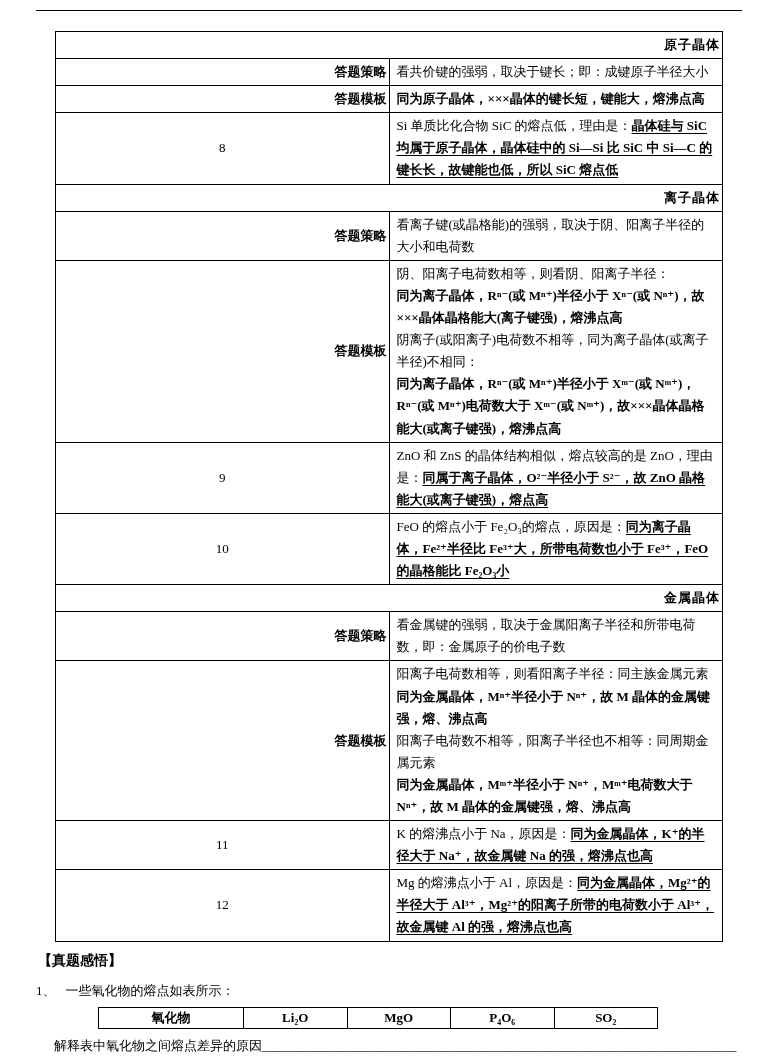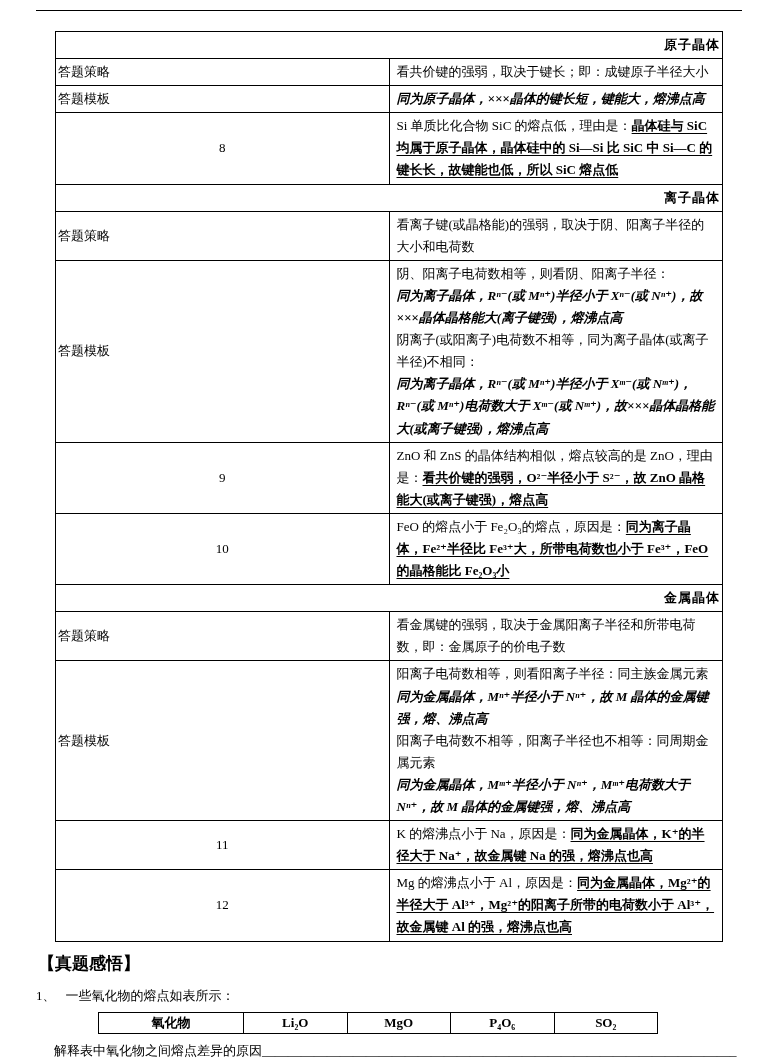--- a/index.html
+++ b/index.html
@@ -10,28 +10,28 @@
     color:#000;
     font-size:13px;
   }
   .page { width:778px; height:1064px; padding:10px 36px 0 36px; overflow:hidden; }
   .top-rule { border-top:1.5px solid #000; margin:0 0 20px 0; }
 
   
   .main-table { border-collapse:collapse; margin-left:19px; width:668px; table-layout:fixed; }
   .main-table td { border:1px solid #000; padding:2px 7px; line-height:1.7; vertical-align:middle; }
   .main-table td.sec-title { text-align:right; font-weight:bold; padding:2px; letter-spacing:1px; }
-  .main-table td.lbl { width:58px; text-align:left; font-weight:normal; padding:2px 2px;margin-top:8px; }
+  .main-table td.lbl { width:58px; text-align:right; font-weight:bold; padding:2px 2px;margin-top:8px; }
   .main-table td.num { width:58px; text-align:center; }
-  .em { font-weight:bold;font-style:italic; }
+  .em { font-weight:bold; }
   .ans { font-weight:bold; text-decoration:underline; text-underline-offset:3px; }
   .tpl-line { line-height:1.7; }
 
   
-  .qa-header { font-weight:bold; font-size:17px; margin:10px 0 4px 2px; }
+  .qa-header { font-weight:bold; font-size:14px; margin:10px 0 4px 2px; }
   .q { padding-left:36px; text-indent:-36px; line-height:1.95; margin-top:8px; word-break:break-all; }
   .q-sub { margin-left:18px; line-height:1.95; word-break:break-all; margin-top:2px; }
   .qnum { display:inline; margin-right:10px; }
   .blank { letter-spacing:0; }
 
   
   .oxide-table { border-collapse:collapse; margin:4px 0 4px 62px; width:560px; table-layout:fixed; }
   .oxide-table td { border:1px solid #000; text-align:center; height:21px; padding:1px 4px;font-weight:bold; }
   .oxide-table td.first { width:145px; }
 </style>
@@ -72,21 +72,21 @@
         <td class="lbl">答题模板</td>
         <td>
           <div class="tpl-line">阴、阳离子电荷数相等，则看阴、阳离子半径：</div>
           <div class="tpl-line em">同为离子晶体，Rⁿ⁻(或 Mⁿ⁺)半径小于 Xⁿ⁻(或 Nⁿ⁺)，故×××晶体晶格能大(离子键强)，熔沸点高</div>
           <div class="tpl-line">阴离子(或阳离子)电荷数不相等，同为离子晶体(或离子半径)不相同：</div>
           <div class="tpl-line em">同为离子晶体，Rⁿ⁻(或 Mⁿ⁺)半径小于 Xᵐ⁻(或 Nᵐ⁺)，Rⁿ⁻(或 Mⁿ⁺)电荷数大于 Xᵐ⁻(或 Nᵐ⁺)，故×××晶体晶格能大(或离子键强)，熔沸点高</div>
         </td>
       </tr>
       <tr>
         <td class="num">9</td>
-        <td><span>ZnO 和 ZnS 的晶体结构相似，熔点较高的是 ZnO，理由是：</span><span class="ans">看共价键的强弱，O²⁻半径小于 S²⁻，故 ZnO 晶格能大(或离子键强)，熔点高</span></td>
+        <td><span>ZnO 和 ZnS 的晶体结构相似，熔点较高的是 ZnO，理由是：</span><span class="ans">同属于离子晶体，O²⁻半径小于 S²⁻，故 ZnO 晶格能大(或离子键强)，熔点高</span></td>
       </tr>
       <tr>
         <td class="num">10</td>
         <td><span>FeO 的熔点小于 Fe₂O₃的熔点，原因是：</span><span class="ans">同为离子晶体，Fe²⁺半径比 Fe³⁺大，所带电荷数也小于 Fe³⁺，FeO 的晶格能比 Fe₂O₃小</span></td>
       </tr>
 
       <tr>
         <td colspan="2" class="sec-title">金属晶体</td>
       </tr>
       <tr>

